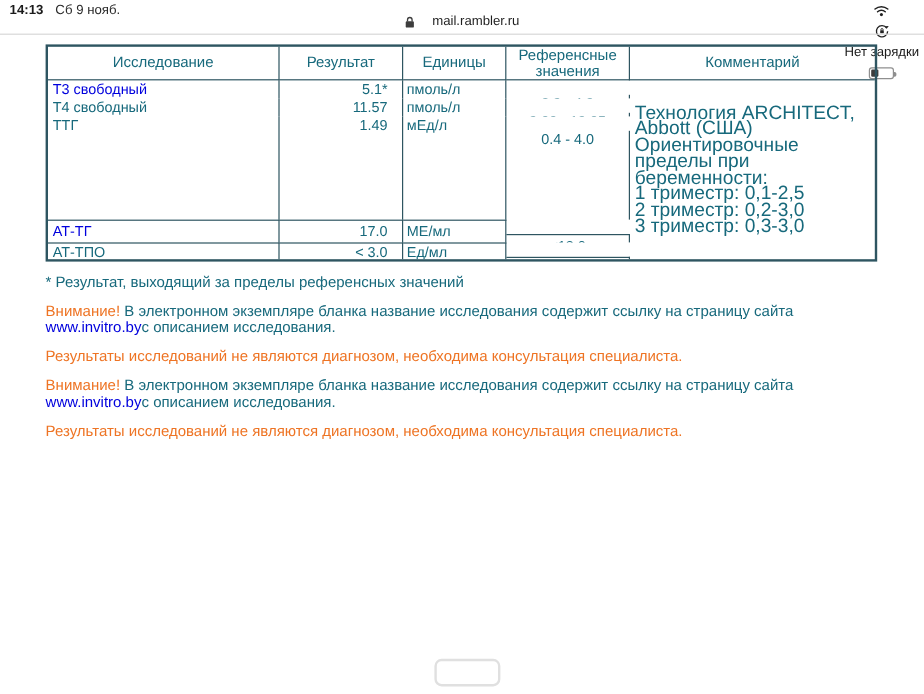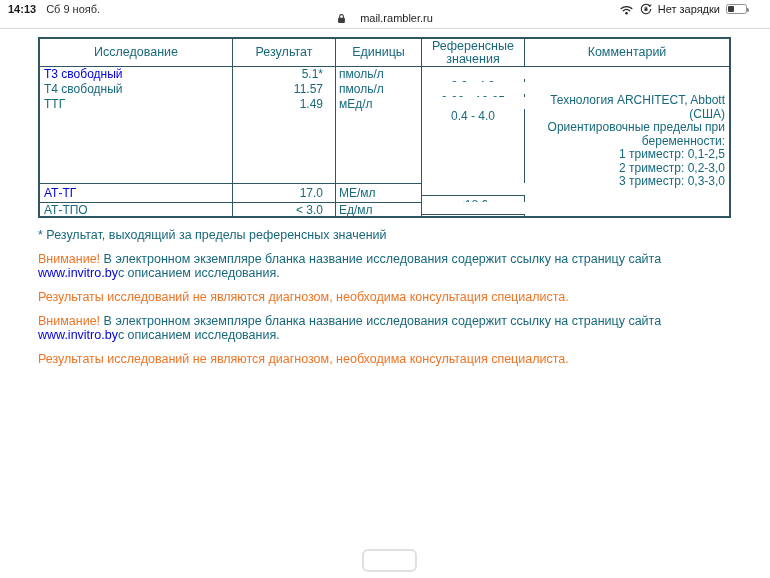--- a/index.html
+++ b/index.html
@@ -14,22 +14,22 @@
   html,body{width:770px;height:578px;background:#ffffff;overflow:hidden;
     font-family:"Liberation Sans",sans-serif;}
   .viewport{position:relative;width:696px;height:578px;background:#fff;}
 
   
   .statusbar{position:absolute;left:0;top:0;width:770px;height:28px;}
   .sb-left{position:absolute;left:8px;top:3px;display:flex;gap:10px;align-items:center;
     font-size:11px;color:var(--statusink);}
   .sb-time{font-weight:700;}
   .sb-date{font-weight:400;color:#2a2a2a;}
-  .sb-right{position:absolute;right:23px;top:3px;display:flex;gap:6px;align-items:center;
-    font-size:11px;color:var(--statusink);}
+  .sb-right{position:absolute;right:4px;top:3px;display:flex;gap:6px;align-items:center;
+    font-size:11px;color:var(--statusink);flex-direction:column;}
   .sb-center{position:absolute;left:0;top:12px;width:770px;text-align:center;
     font-size:11px;color:#1f1f1f;}
   .sb-center .inner{display:inline-flex;align-items:center;gap:14px;}
   .battery{position:relative;width:21px;height:10px;border:1px solid #8f8f8f;
     border-radius:2.5px;}
   .battery .fill{position:absolute;left:1px;top:1px;bottom:1px;background:#3c3c3c;
     border-radius:1px;}
   .battery .nub{position:absolute;right:-3px;top:2.5px;width:2px;height:4px;
     background:#8f8f8f;border-radius:0 1.5px 1.5px 0;}
   .hairline{position:absolute;left:0;top:28px;width:770px;height:1px;
@@ -50,22 +50,22 @@
   .rh15{line-height:15px;}
   .rh19{line-height:19px;}
   .rh14{line-height:14px;}
   .c-name{padding-left:4px;}
   .c-result{text-align:right;padding-right:12px;}
   .c-units{padding-left:3px;}
   .c-ref{text-align:center;margin-top:12px;}
   .htop{border-top:1px solid var(--border);}
   .tall{align-items:flex-start;}
   .comment-cell{grid-column:5;grid-row:2/7;display:flex;flex-direction:column;
-    justify-content:center;padding:0 4px;font-size:12px;line-height:13.5px;
-    white-space:normal;text-align:right;}
+    justify-content:center;padding:0 4px;font-size:16px;line-height:13.5px;
+    white-space:normal;}
   a.analyte{color:var(--link);text-decoration:none;cursor:pointer;}
 
   
   .notes{position:absolute;left:38px;top:228px;width:672px;font-size:12.5px;
     line-height:14px;color:var(--teal);}
   .notes p{margin:0 0 10px 0;}
   .orange{color:var(--orange);margin-top:33px;}
   .linktext{color:var(--link);cursor:pointer;text-decoration:none;}
 
   

